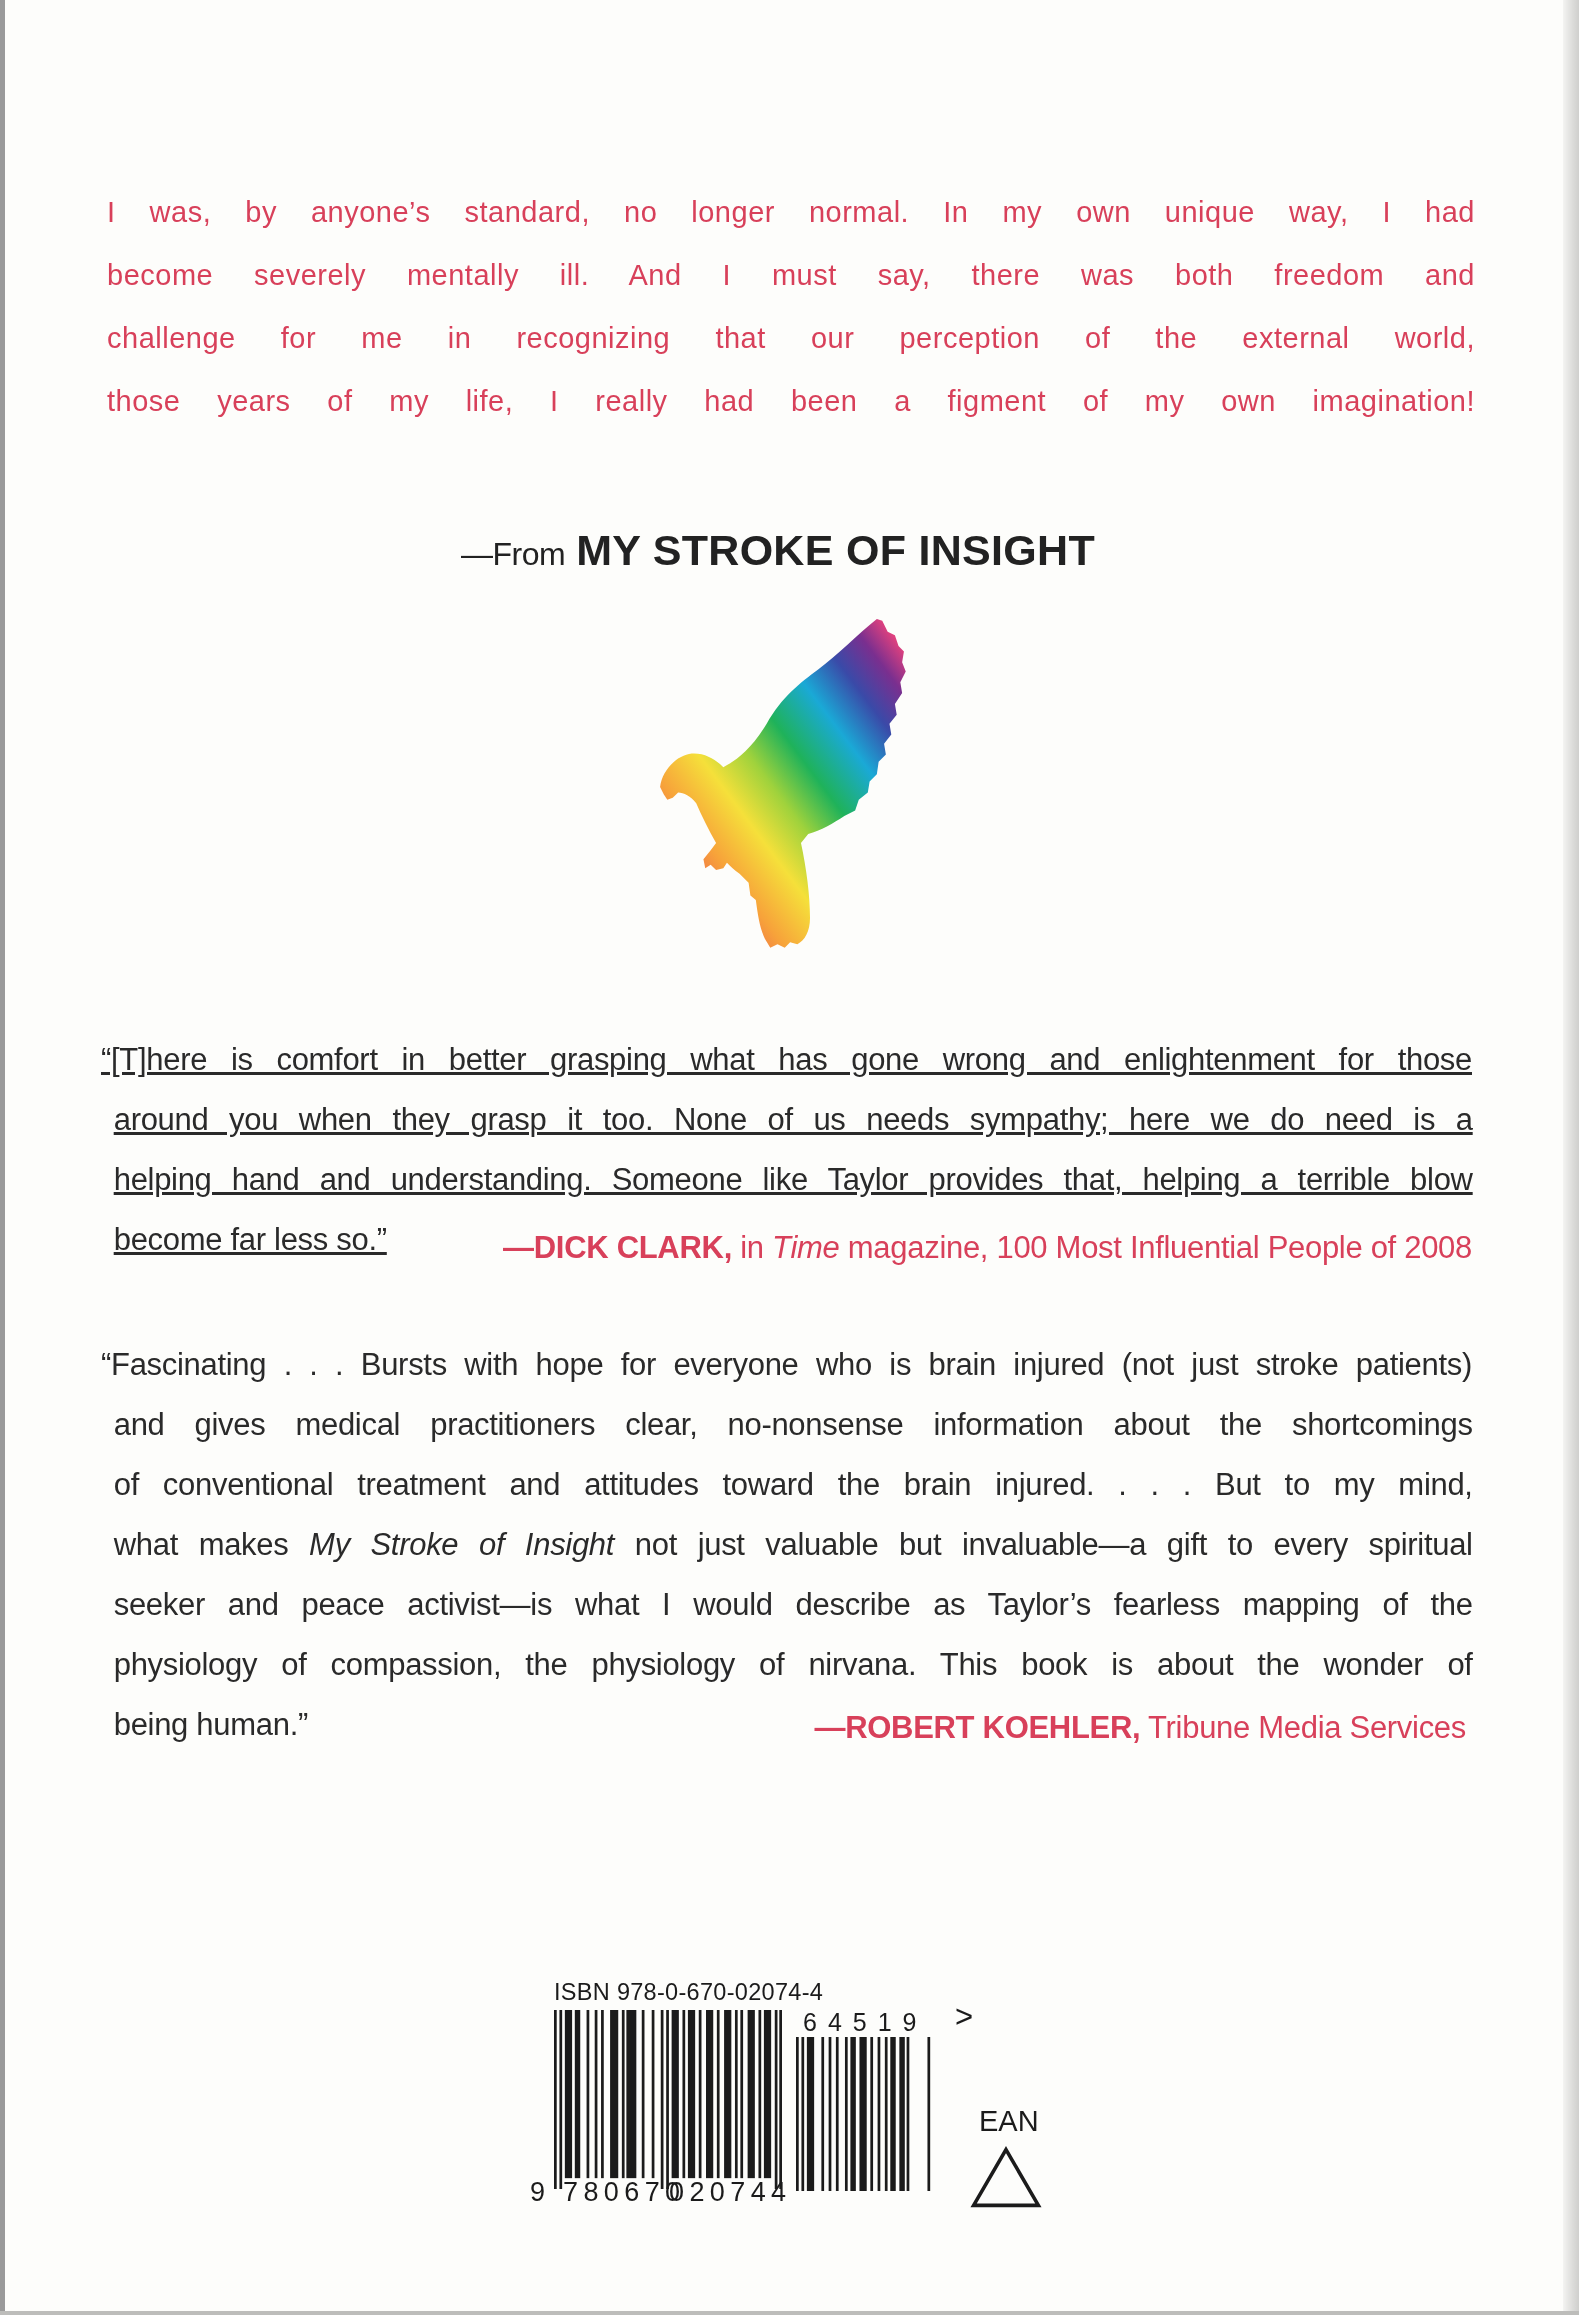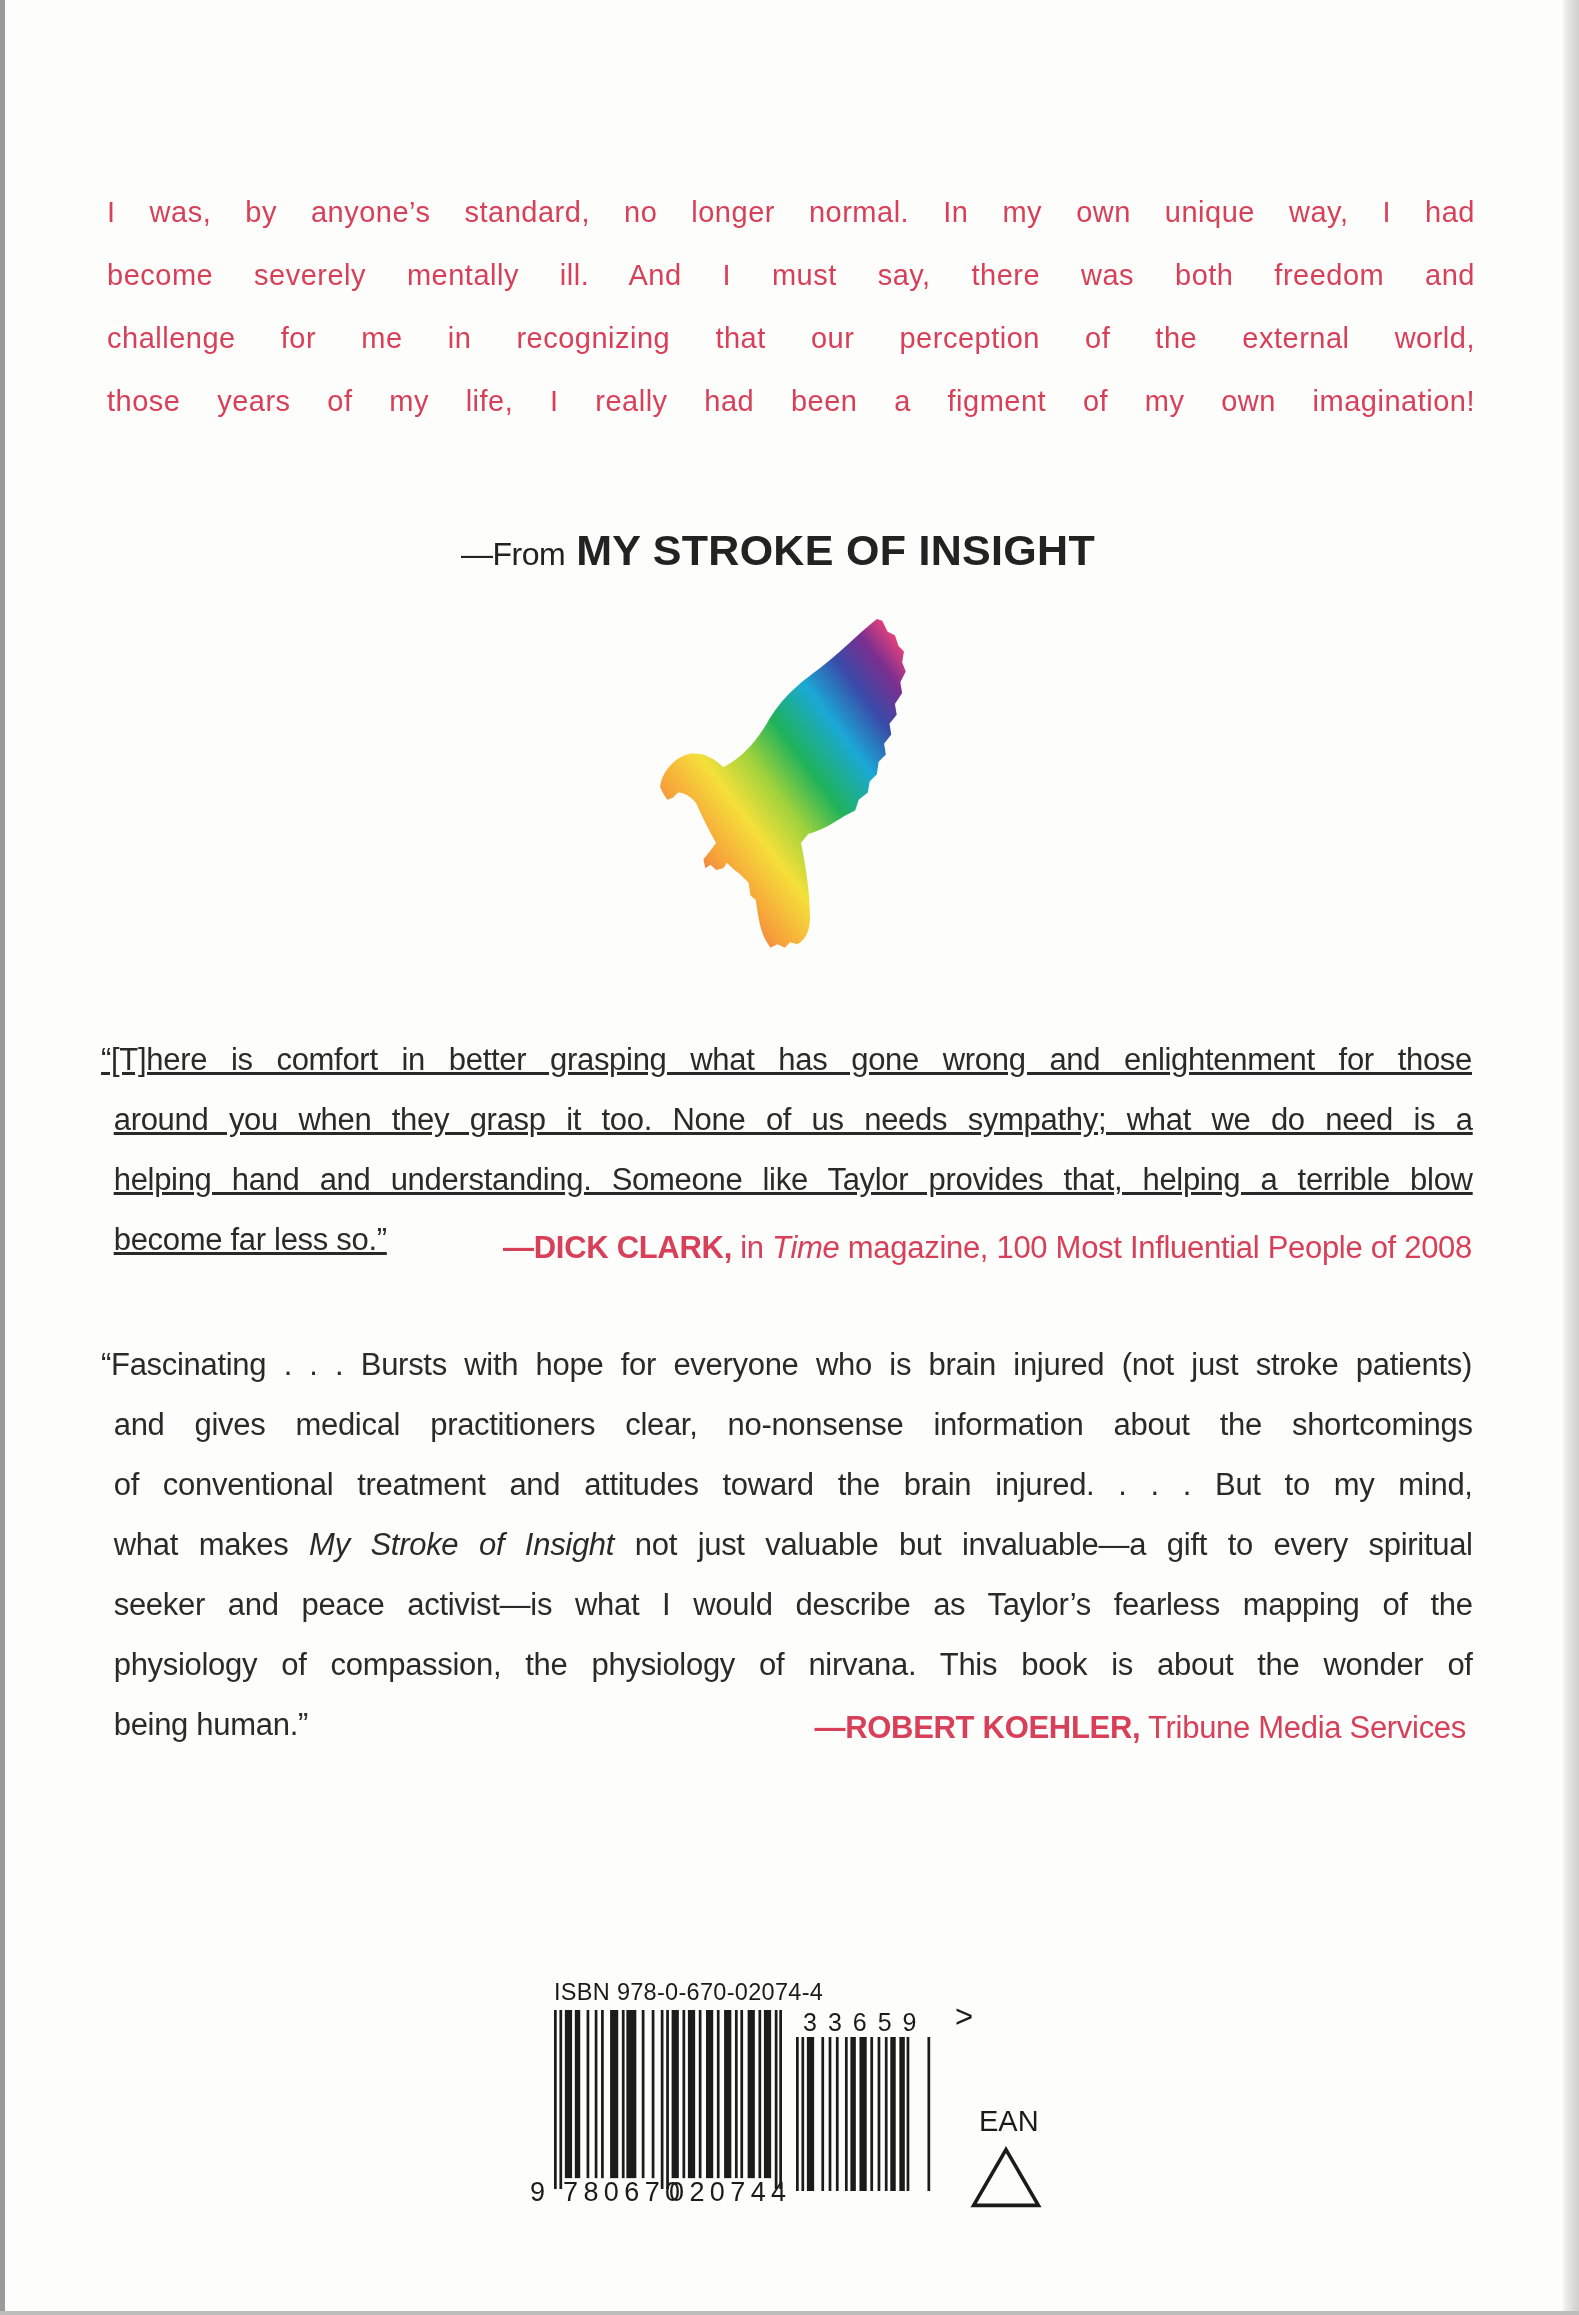--- a/index.html
+++ b/index.html
@@ -108,21 +108,21 @@
     L 130 320 L 128 306 L 118 296
     C 112 292, 108 288, 104 284
     L 100 290 L 92 292 L 86 286 L 80 290 L 78 280 L 86 270 L 92 262
     C 84 248, 76 232, 70 218
     C 64 210, 56 206, 50 206
     L 44 212 L 38 214 L 34 208 Z"></path>
 </svg>
 
 <div class="quote quote1">
   <span class="quote-line first">“[T]here is comfort in better grasping what has gone wrong and enlightenment for those</span>
-  <span class="quote-line cont">around you when they grasp it too. None of us needs sympathy; what we do need is a</span>
+  <span class="quote-line cont">around you when they grasp it too. None of us needs sympathy; here we do need is a</span>
   <span class="quote-line cont">helping hand and understanding. Someone like Taylor provides that, helping a terrible blow</span>
   <span class="quote-line cont last">become far less so.”</span>
 </div>
 <div class="attrib attrib1">
   <span class="name">—DICK CLARK,</span><span> in </span><i>Time</i><span> magazine, 100 Most Influential People of 2008</span>
 </div>
 
 <div class="quote quote2">
   <span class="quote-line first">“Fascinating . . . Bursts with hope for everyone who is brain injured (not just stroke patients)</span>
   <span class="quote-line cont">and gives medical practitioners clear, no-nonsense information about the shortcomings</span>
@@ -166,21 +166,21 @@
     <rect x="226" y="0" width="3" height="186"></rect>
       <rect x="232" y="0" width="8" height="186"></rect>
     <rect x="244" y="0" width="3" height="198"></rect>
       <rect x="249" y="0" width="3" height="198"></rect>
   </g>
 </svg>
 <div class="barcode-digits bd-lead">9</div>
 <div class="barcode-digits bd-g1">780670</div>
 <div class="barcode-digits bd-g2">020744</div>
 
-<div class="addon-digits">33659</div>
+<div class="addon-digits">64519</div>
 <div class="addon-chevron">&gt;</div>
 <svg class="barcode-addon" viewBox="0 0 150 170" preserveAspectRatio="none" xmlns="http://www.w3.org/2000/svg">
   <g fill="#1b1b1b">
     <rect x="0" y="0" width="3" height="170"></rect>
       <rect x="6" y="0" width="3" height="170"></rect>
     <rect x="12" y="0" width="8" height="170"></rect>
       <rect x="28" y="0" width="3" height="170"></rect>
     <rect x="36" y="0" width="3" height="170"></rect>
       <rect x="44" y="0" width="3" height="170"></rect>
     <rect x="54" y="0" width="3" height="170"></rect>

